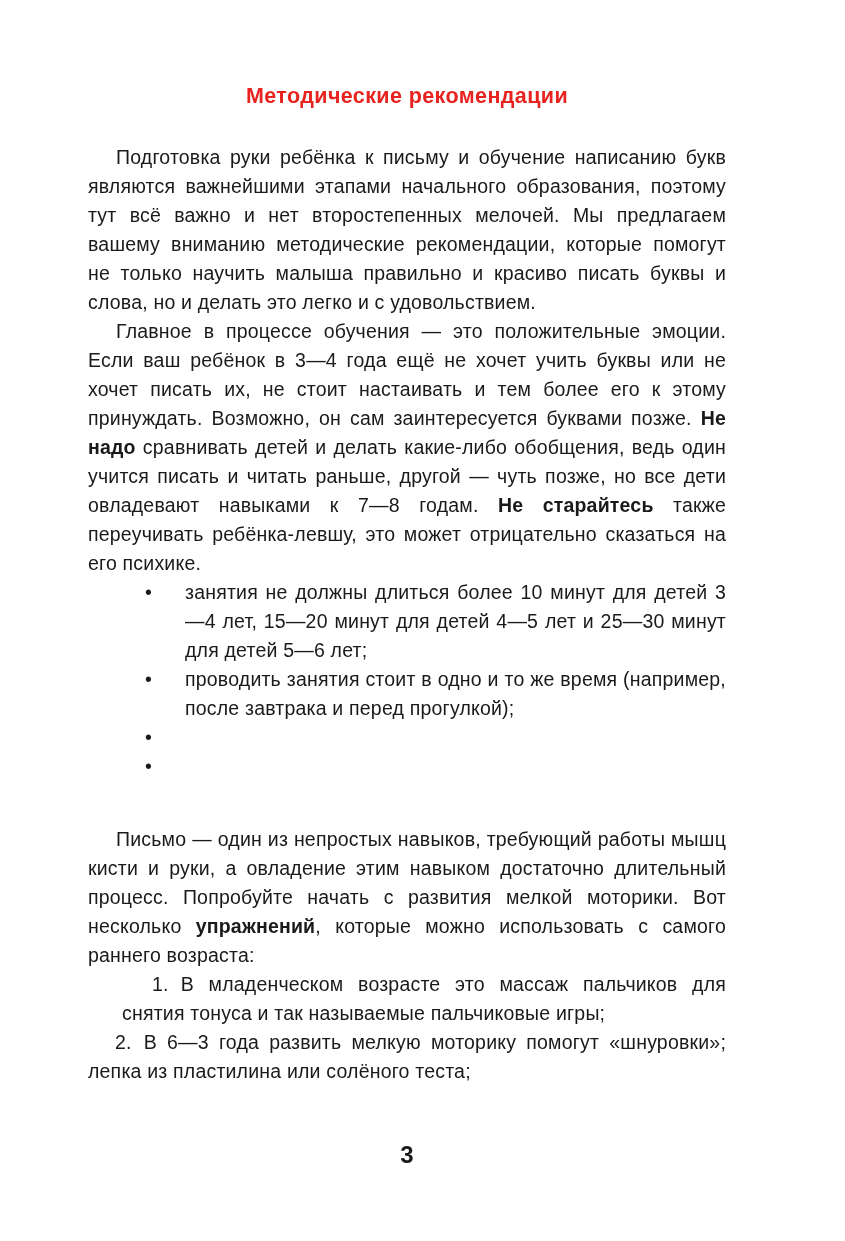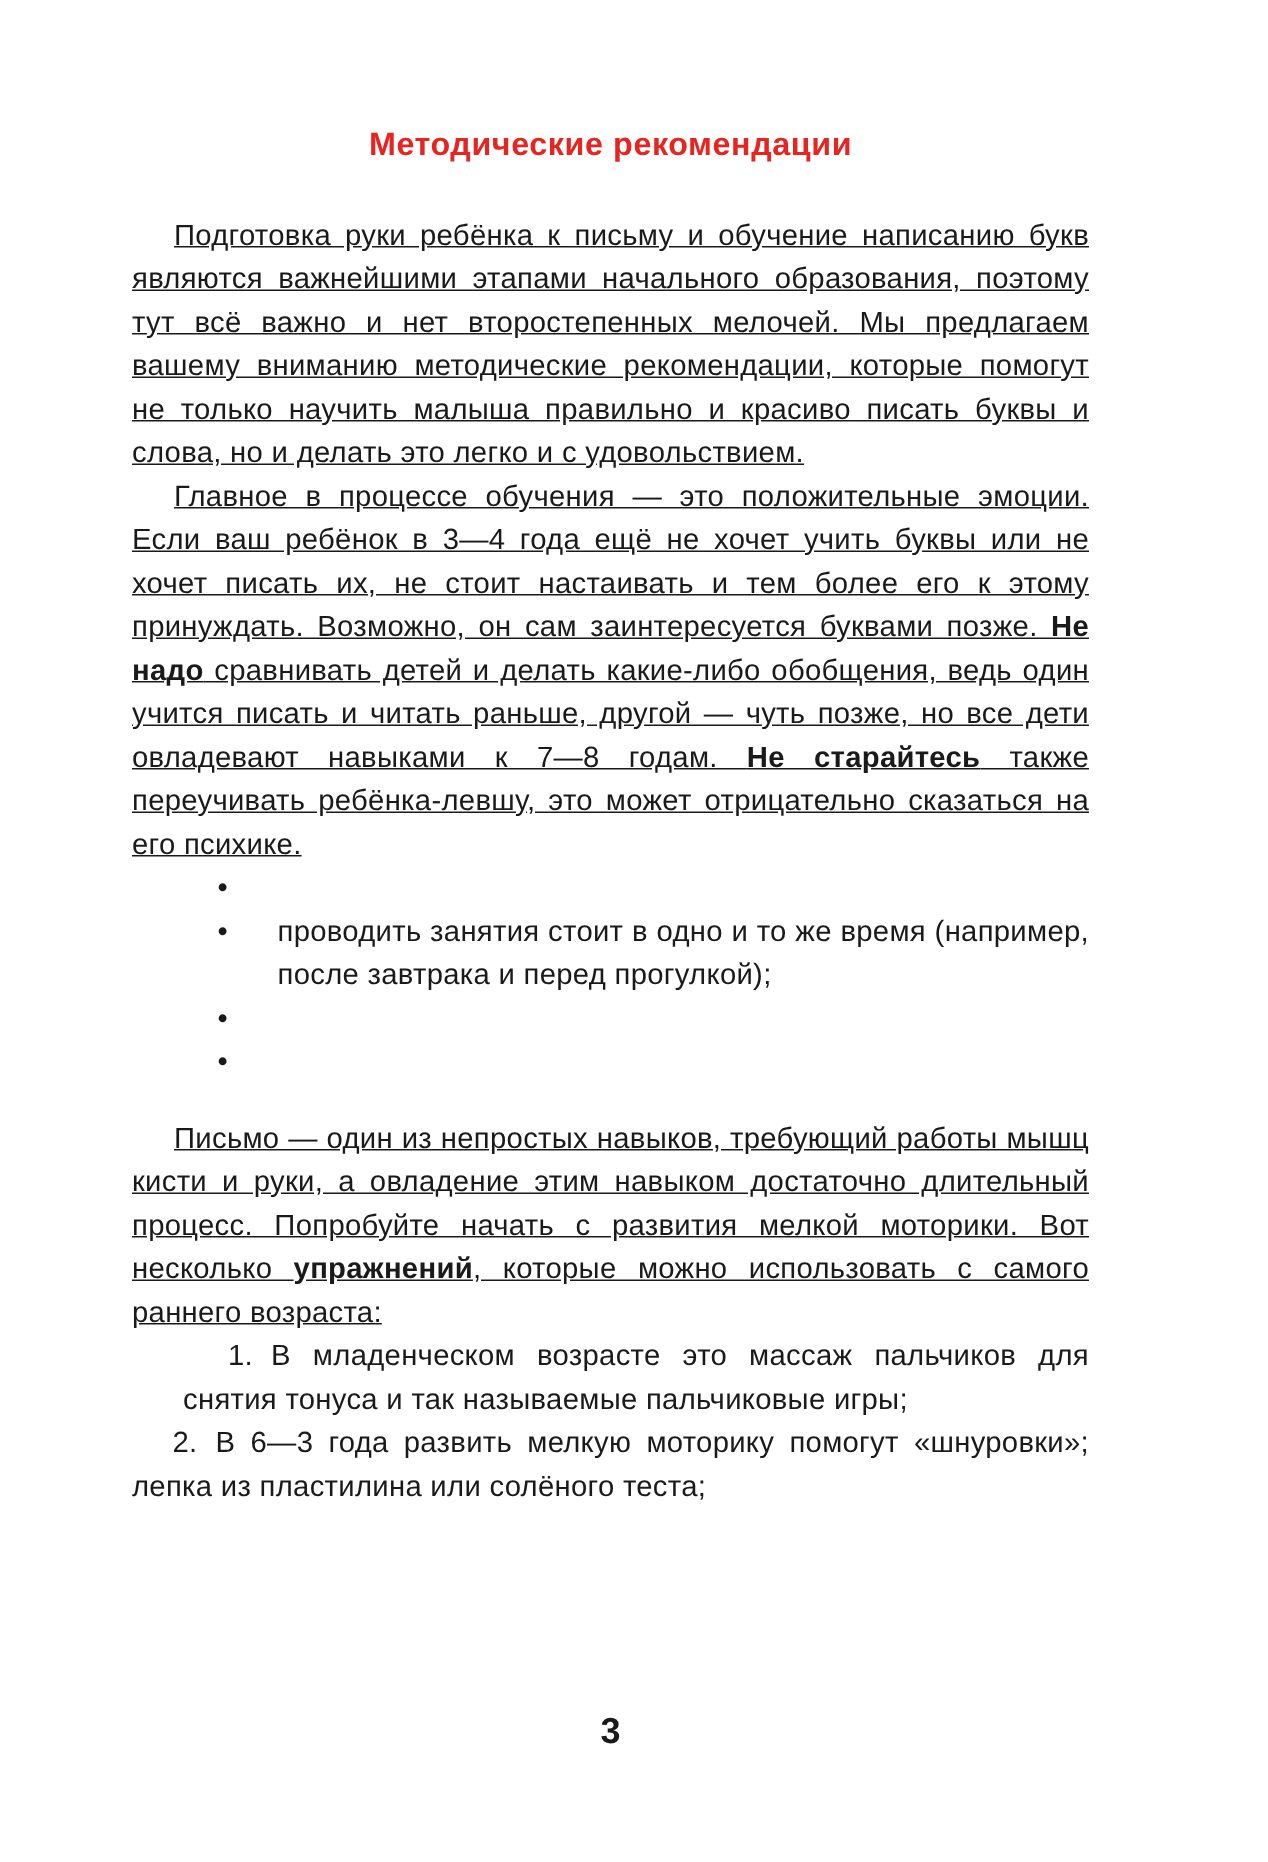--- a/index.html
+++ b/index.html
@@ -26,21 +26,21 @@
     font-weight: bold;
     letter-spacing: 0.4px;
   }
   .para {
     margin: 0;
     font-size: 19.5px;
     line-height: 29px;
     text-align: justify;
     letter-spacing: 0.2px;
   }
-  .indent { text-indent: 28px; text-decoration: underline; }
+  .indent { text-indent: 28px; }
   .b { font-weight: bold; }
   .bullet-list {
     list-style: none;
     margin: 0;
     padding: 0;
   }
   .bullet-item {
     display: flex;
     font-size: 19.5px;
     line-height: 29px;
@@ -49,21 +49,21 @@
   .bullet-glyph {
     flex: none;
     width: 40px;
     margin-left: 57px;
     font-size: 19.5px;
   }
   .bullet-text {
     flex: 1;
     text-align: justify;
   }
-  .gap-top { margin-top: 22px; }
+  .gap-top { margin-top: 44px; }
   .num-item-1 {
     padding-left: 34px;
     text-indent: 30px;
   }
   .num-item-2 {
     text-indent: 27px;
   }
   .num {
     margin-right: 12px;
   }
@@ -86,20 +86,21 @@
   <h1 class="title" style="color: rgb(232, 36, 32);">Методические рекомендации</h1>
 
   <p class="para indent"><span>Подготовка руки ребёнка к письму и обучение написанию букв являются важнейшими этапами начального образования, поэтому тут всё важно и нет второстепенных мелочей. Мы предлагаем вашему вниманию методические рекомендации, которые помогут не только научить малыша правильно и красиво писать буквы и слова, но и делать это легко и с удовольствием.</span></p>
 
   <p class="para indent"><span>Главное в процессе обучения — это положительные эмоции. Если ваш ребёнок в 3—4 года ещё не хочет учить буквы или не хочет писать их, не стоит настаивать и тем более его к этому принуждать. Возможно, он сам заинтересуется буквами позже. </span><span class="b">Не надо</span><span> сравнивать детей и делать какие-либо обобщения, ведь один учится писать и читать раньше, другой — чуть позже, но все дети овладевают навыками к 7—8 годам. </span><span class="b">Не старайтесь</span><span> также переучивать ребёнка-левшу, это может отрицательно сказаться на его психике.</span></p>
 
 
   <ul class="bullet-list">
     <li class="bullet-item">
       <span class="bullet-glyph">•</span>
+      <span class="bullet-text">занятия не должны длиться более 10 минут для детей 3—4 лет, 15—20 минут для детей 4—5 лет и 25—30 минут для детей 5—6 лет;</span>
     </li>
     <li class="bullet-item">
       <span class="bullet-glyph">•</span>
       <span class="bullet-text">проводить занятия стоит в одно и то же время (например, после завтрака и перед прогулкой);</span>
     </li>
     <li class="bullet-item">
       <span class="bullet-glyph">•</span>
     </li>
     <li class="bullet-item">
       <span class="bullet-glyph">•</span>

